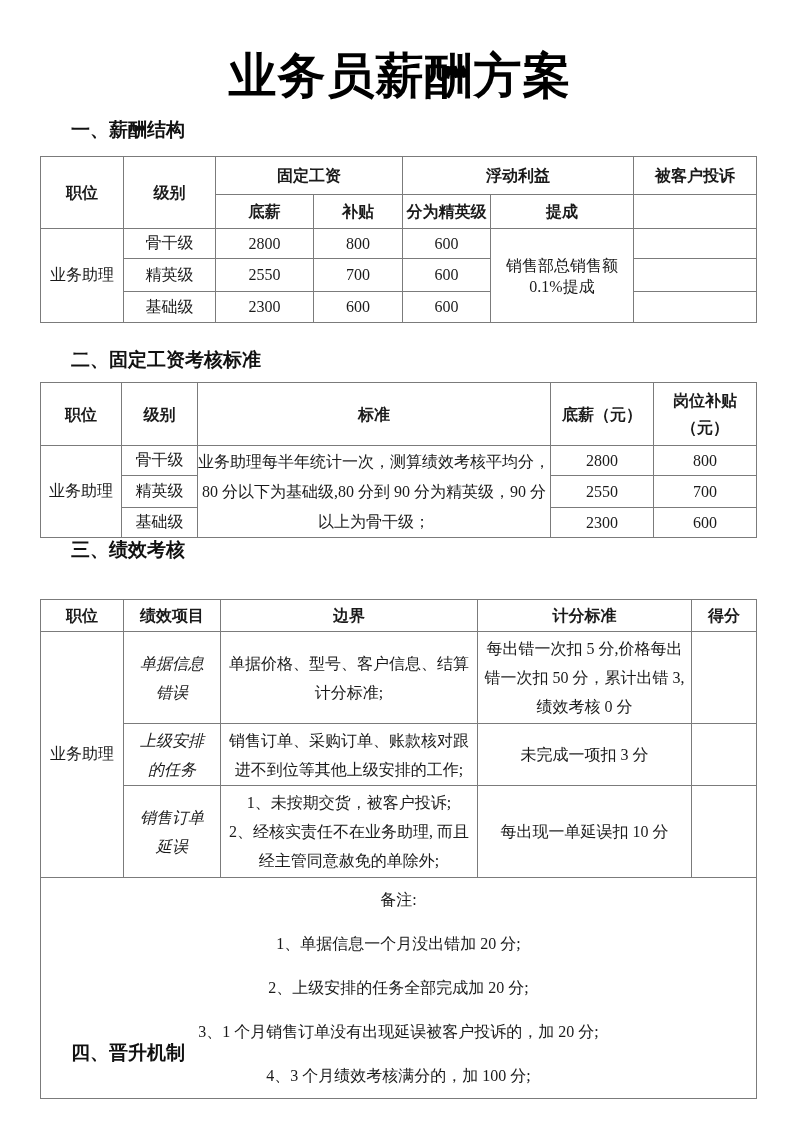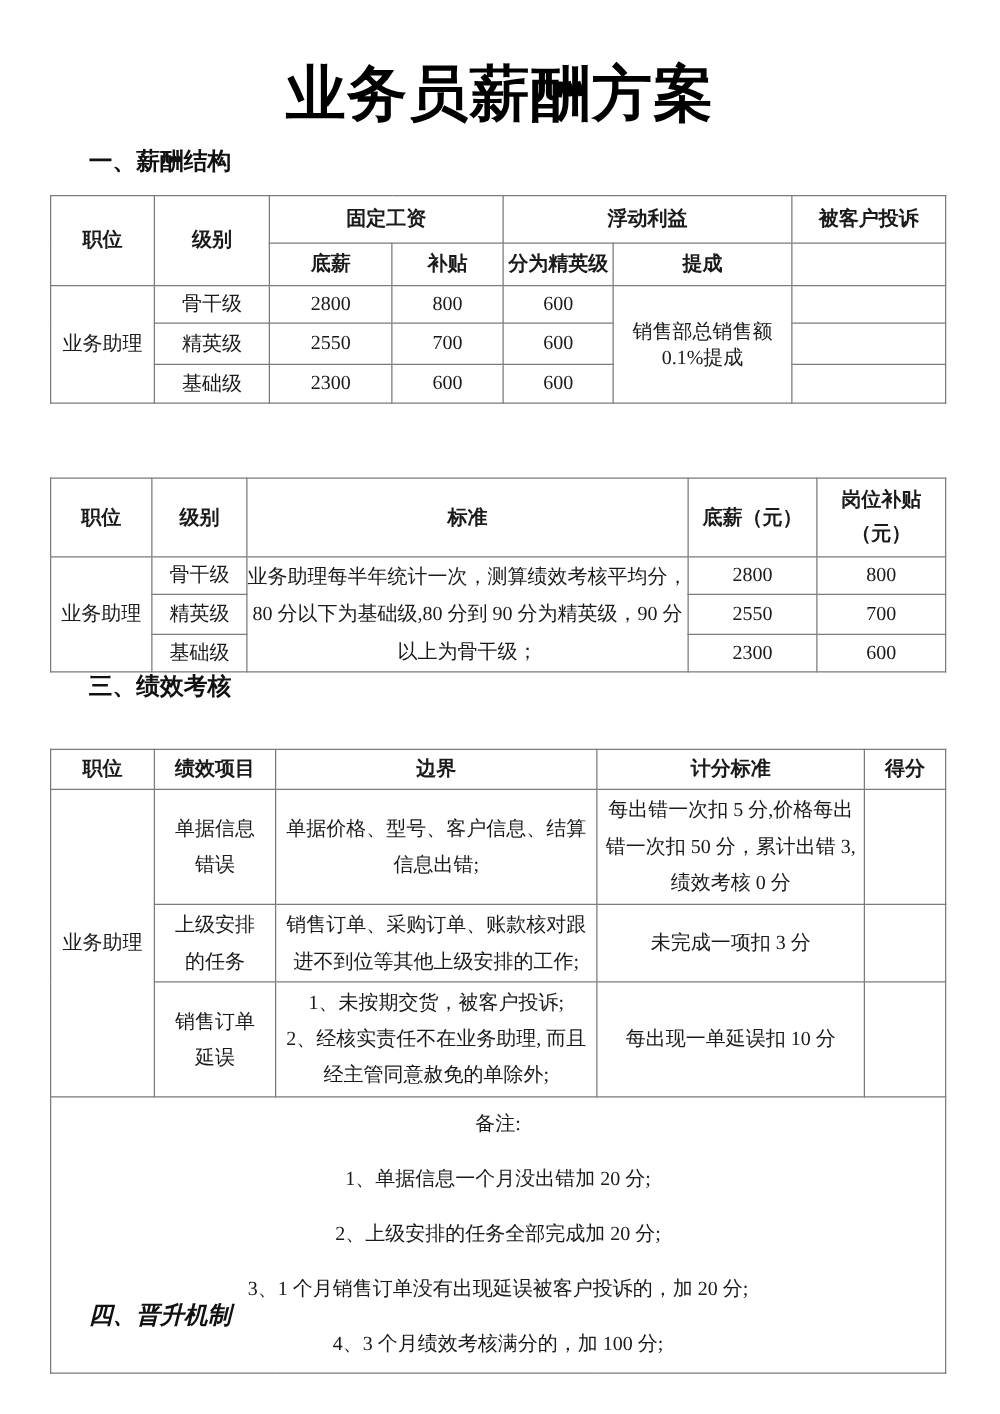--- a/index.html
+++ b/index.html
@@ -8,21 +8,21 @@
   .doc-title{
     position:absolute;top:48px;left:0;width:800px;text-align:center;
     font-family:"Liberation Sans",sans-serif;font-weight:bold;font-size:48px;
     line-height:56px;color:#000;letter-spacing:1px;
   }
   .sec{
     position:absolute;left:50px;
     font-family:"Liberation Sans",sans-serif;font-weight:bold;font-size:19px;
     line-height:24px;color:#111;margin-left:21px;
   }
-  .sec1{top:118px;} .sec2{top:348px;} .sec3{top:538px;} .sec4{top:1041px;font-style:italic;}
+  .sec1{top:118px;} .sec2{top:348px;} .sec3{top:538px;} .sec4{top:1041px;}
 
   table.doc{
     position:absolute;left:40px;border-collapse:collapse;table-layout:fixed;
     width:716px;
   }
   .t1{top:156px;} .t2{top:382px;} .t3{top:599px;}
 
   table.doc th, table.doc td{
     border:1px solid #7b7b7b;vertical-align:middle;padding:0;
   }
@@ -33,21 +33,21 @@
   table.doc td{
     font-family:"Liberation Serif","DejaVu Serif",serif;font-size:16px;
     text-align:center;color:#1a1a1a;
   }
   td.num{font-size:17px;}
   td.left{text-align:left;white-space:pre;}
   td.pad8{padding-left:8px;} td.pad12{padding-left:12px;}
   td.commission{line-height:21px;font-size:15.5px;}
   td.standard{line-height:30px;font-size:14.5px;}
   td.cell-sm{font-size:14.5px;line-height:29px;}
-  td.item-cell{font-size:15.5px;line-height:29px;}
+  td.item-cell{font-size:15.5px;line-height:29px;font-style:italic;}
   td.notes{
     vertical-align:top;text-align:left;white-space:pre;
     padding:8px 0 0 14px;line-height:44px;font-size:15.5px;
   }
 </style>
 </head>
 <body>
 
 <div class="page">
 
@@ -100,20 +100,21 @@
     <tr style="height:31px">
       <td>基础级</td>
       <td class="num">2300</td>
       <td class="num">600</td>
       <td class="num">600</td>
       <td></td>
     </tr>
   </tbody>
     </table>
 
+  <div class="sec sec2">二、固定工资考核标准</div>
 
   <table class="doc t2">
     <colgroup>
       <col style="width:81px">
         <col style="width:76px">
         <col style="width:353px">
       <col style="width:103px">
         <col style="width:103px">
     </colgroup>
     <tbody>
@@ -163,21 +164,21 @@
       <th>绩效项目</th>
       <th>边界</th>
       <th>计分标准</th>
       <th>得分</th>
     </tr>
     <tr style="height:92px">
       <td rowspan="3">业务助理</td>
       <td class="left pad8 item-cell">单据信息
 错误</td>
       <td class="left pad8 cell-sm">单据价格、型号、客户信息、结算
-信息出错;</td>
+计分标准;</td>
       <td class="left pad8 cell-sm">每出错一次扣 5 分,价格每出
 错一次扣 50 分，累计出错 3,
 绩效考核 0 分</td>
       <td></td>
     </tr>
     <tr style="height:62px">
       <td class="left pad8 item-cell">上级安排
 的任务</td>
       <td class="left pad8 cell-sm">销售订单、采购订单、账款核对跟
 进不到位等其他上级安排的工作;</td>

